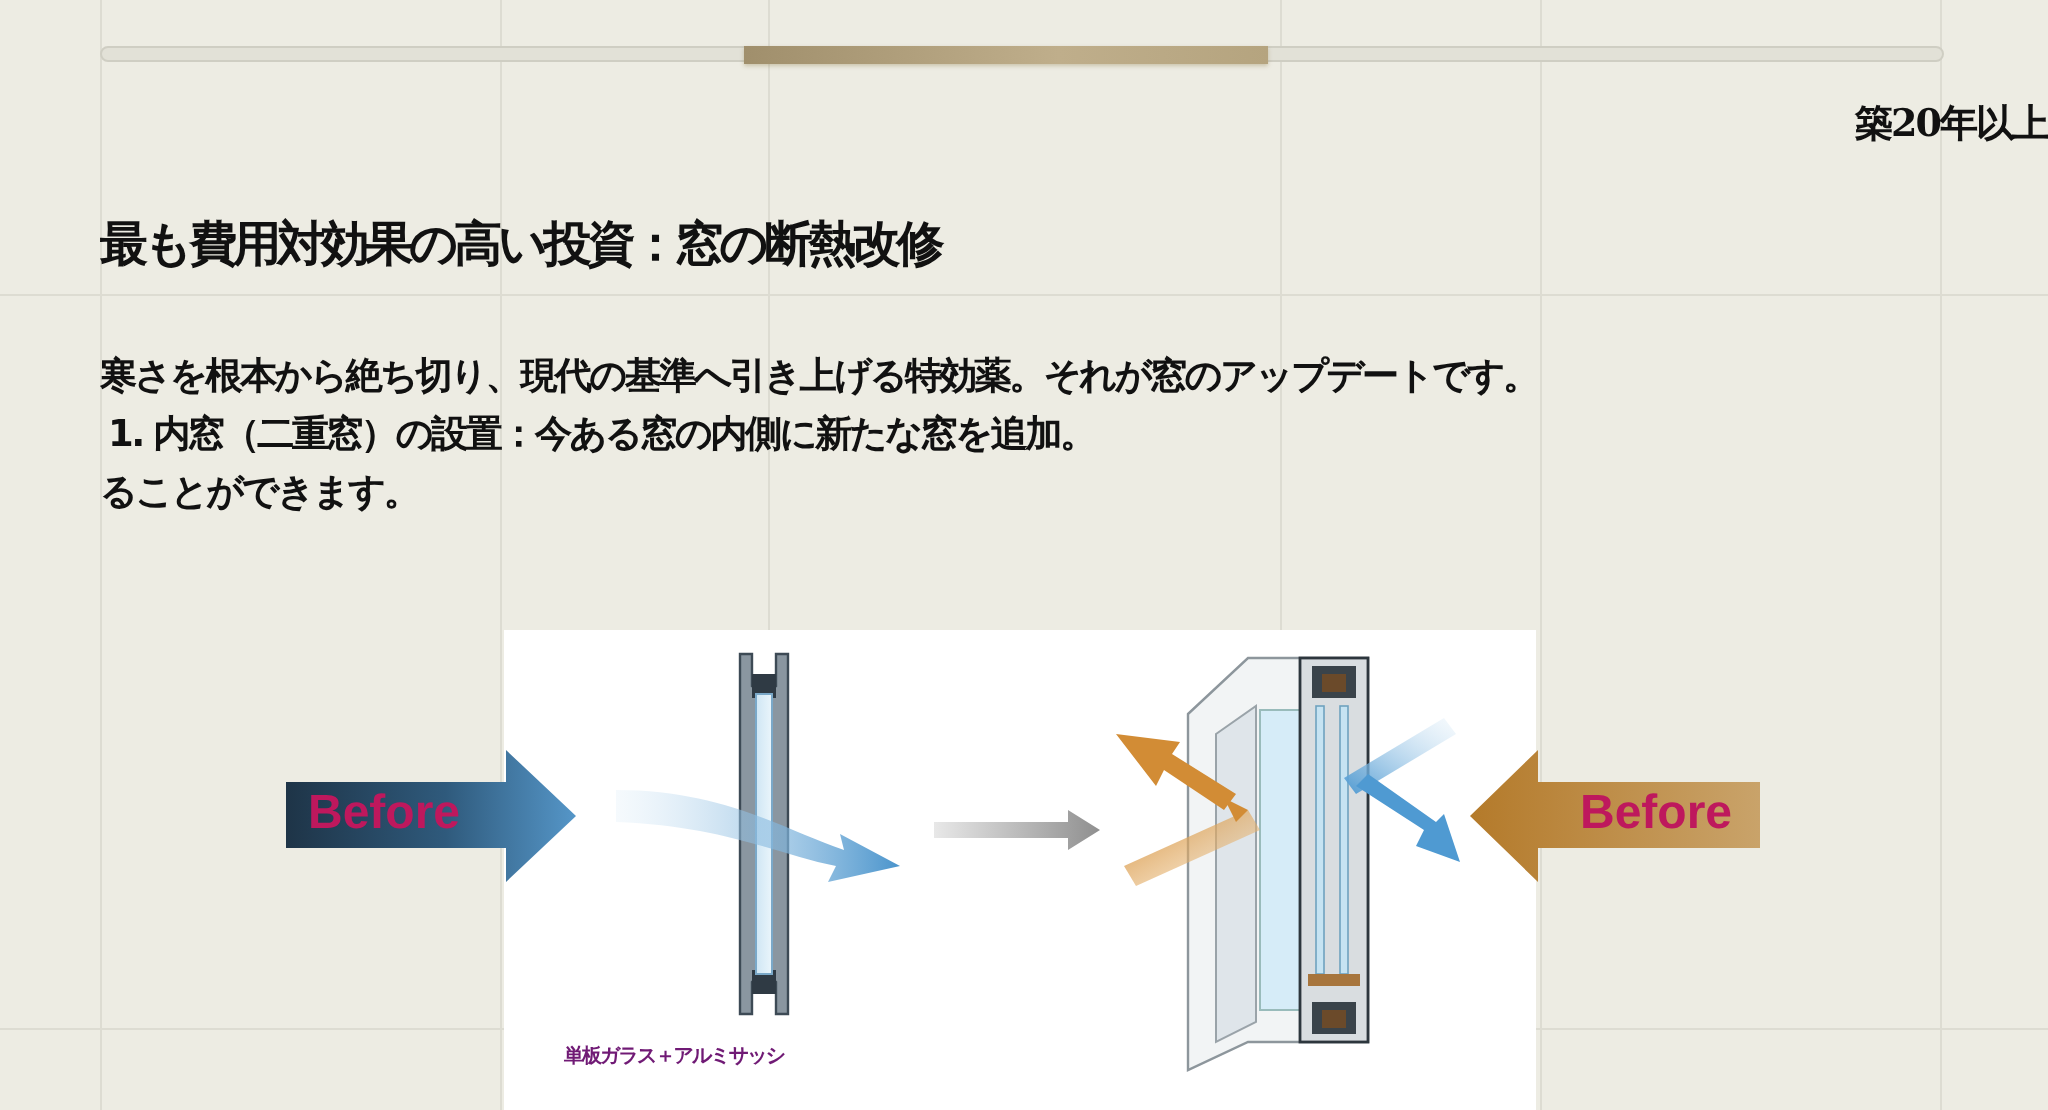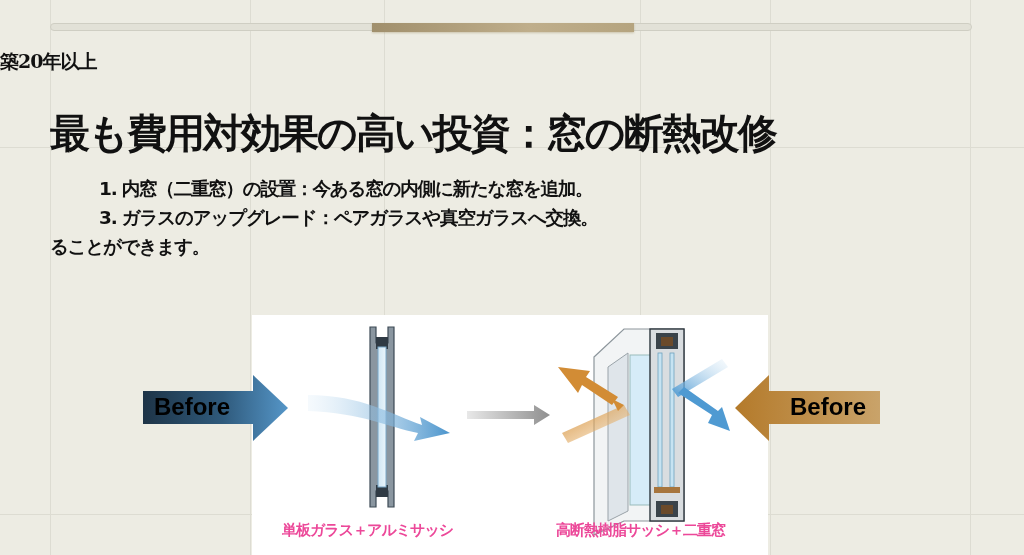--- a/index.html
+++ b/index.html
@@ -15,44 +15,44 @@
   .progress-track {
     position:absolute; left:50px; top:23px; width:922px; height:8px;
     background:#e2e1d7; border:1px solid #cfcec3; border-radius:4px; box-sizing:border-box;
   }
   .progress-fill {
     position:absolute; left:372px; top:23px; width:262px; height:9px;
     background:linear-gradient(90deg,#a08f6c,#bfae8b 60%,#b5a47f);
     box-shadow:0 1px 2px rgba(140,120,70,.35);
   }
   .subtitle {
-    position:absolute; left:0; right:0; top:49px; text-align:left;
+    position:absolute; left:0; right:0; top:49px; text-align:right;
     font-family:"DejaVu Serif", serif; font-size:19px; font-weight:bold; letter-spacing:-1px;
   }
   .title {
     position:absolute; left:50px; top:106px;
-    font-family:"DejaVu Serif", serif; font-size:40px; font-weight:bold; letter-spacing:-2px;
+    font-family:"DejaVu Serif", serif; font-size:24px; font-weight:bold; letter-spacing:-2px;
     white-space:nowrap;
   }
   .body-text {
     position:absolute; left:50px; top:174px; width:930px;
     font-size:18.5px; font-weight:bold; line-height:29px; letter-spacing:-1.2px;
   }
   .body-text div { white-space:nowrap; }
-  .body-text .indent { padding-left:4px;margin-left:45px; }
+  .body-text .indent { padding-left:4px; }
 
   .diagram {
     position:absolute; left:252px; top:315px; width:516px; height:240px; background:#fff;
   }
   .caption {
-    position:absolute; font-size:15px; font-weight:bold; letter-spacing:-1px; color:#ec4899;text-align:center;
+    position:absolute; font-size:10px; font-weight:bold; letter-spacing:-1px; color:#701a75;text-align:center;
   }
   .badge-arrow { position:absolute; }
   .badge-label {
-    position:absolute; color:#000000; font-family:"Liberation Sans", sans-serif; font-weight:bold;
+    position:absolute; color:#be185d; font-family:"Liberation Sans", sans-serif; font-weight:bold;
     font-size:24px;
   }
 </style>
 </head>
 <body>
 
 <div class="grid-v" style="left:50px"></div>
 <div class="grid-v" style="left:250px"></div>
 <div class="grid-v" style="left:384px"></div>
 <div class="grid-v" style="left:640px"></div>
@@ -61,22 +61,22 @@
 <div class="grid-h" style="top:147px"></div>
 <div class="grid-h" style="top:514px"></div>
 
 <div class="progress-track"></div>
 <div class="progress-fill"></div>
 
 <div class="subtitle">築20年以上</div>
 <div class="title">最も費用対効果の高い投資：窓の断熱改修</div>
 
 <div class="body-text">
+  <div>寒さを根本から絶ち切り、現代の基準へ引き上げる特効薬。それが窓のアップデートです。</div>
   <div class="indent">1. 内窓（二重窓）の設置：今ある窓の内側に新たな窓を追加。</div>
-  <div class="indent">3. ガラスのアップグレード：ペアガラスや真空ガラスへ交換。</div>
   <div>ることができます。</div>
 </div>
 
 <div class="diagram">
   <svg width="516" height="240" viewBox="0 0 516 240" style="position:absolute;left:0;top:0">
     <defs>
       <linearGradient id="blueFlow" x1="0" x2="1">
         <stop offset="0" stop-color="#cfe5f5" stop-opacity="0.2"></stop>
         <stop offset="1" stop-color="#4a94cc"></stop>
       </linearGradient>
@@ -126,21 +126,20 @@
 
     <path d="M360 90 L 330 70 L 326 78 L 306 52 L 338 56 L 334 62 L 366 82 Z" fill="#d28c35"></path>
     <path d="M372 90 L 310 118 L 316 128 L 378 100 Z" fill="url(#orangeUp)"></path>
     <path d="M360 84 L 372 90 L 366 96 Z" fill="#d28c35"></path>
 
     <path d="M470 44 L 420 74 L 426 82 L 476 52 Z" fill="url(#blueIn)"></path>
     <path d="M426 78 L 460 100 L 456 108 L 478 116 L 470 92 L 466 96 L 432 72 Z" fill="#4f9ad2"></path>
   </svg>
 
   <div class="caption" style="left:30px; top:206px">単板ガラス＋アルミサッシ</div>
-  <div class="caption" style="left:304px; top:206px">高断熱樹脂サッシ＋二重窓</div>
 </div>
 
 <svg class="badge-arrow" style="left:143px; top:375px" width="146" height="66" viewBox="0 0 146 66">
   <defs>
     <linearGradient id="beforeG" x1="0" x2="1">
       <stop offset="0" stop-color="#1e3447"></stop>
       <stop offset="0.55" stop-color="#2f5a7c"></stop>
       <stop offset="1" stop-color="#5596c8"></stop>
     </linearGradient>
   </defs>

